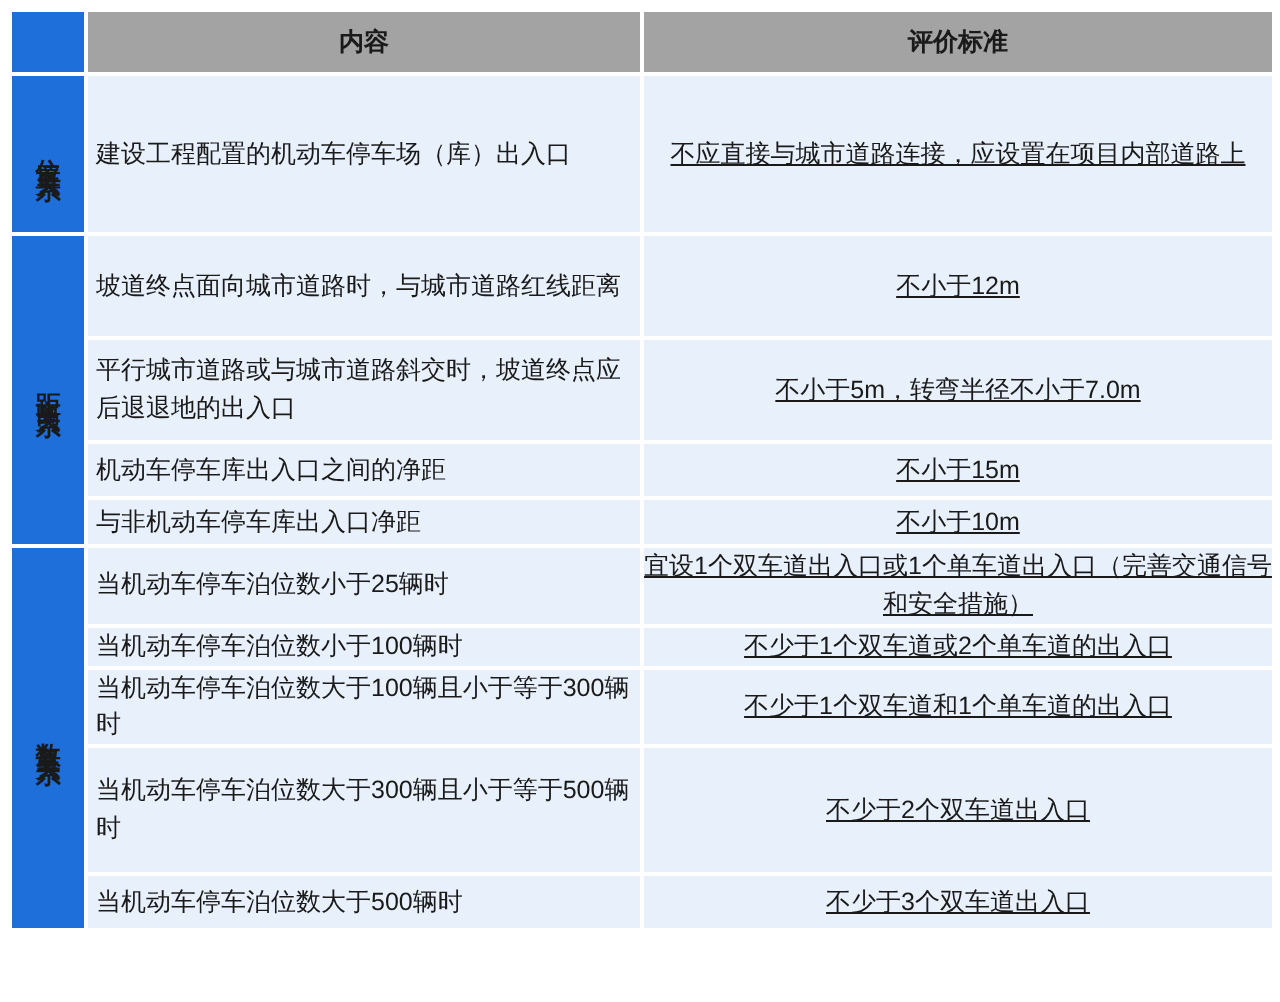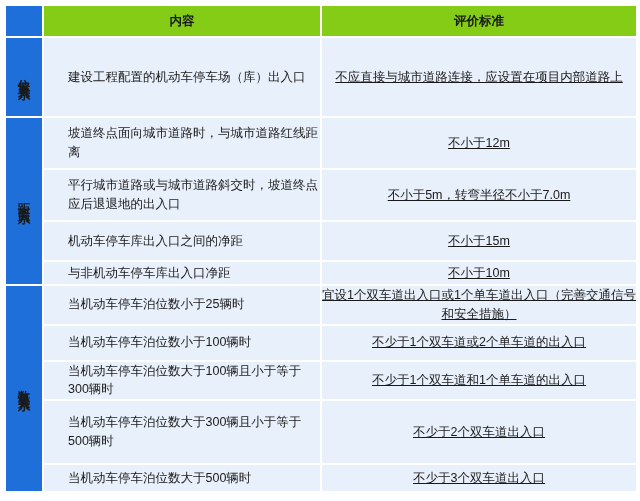--- a/index.html
+++ b/index.html
@@ -35,21 +35,21 @@
     line-height: 1.5;
     color: #1a1a1a;
   }
   
   col.c-side { width: 38px; }
   col.c-item { width: 278px; }
   col.c-crit { width: 316px; }
 
   
   .hdr {
-    background: #84cc16;
+    background: #a3a3a3;
     color: #ffffff;
     font-weight: bold;
     font-size: 14px;
     height: 30px;
   }
   .hdr-blank {
     background: #1e6fd9;
   }
   
   .side {
@@ -68,21 +68,21 @@
     letter-spacing: 3px;
   }
   
   .cell {
     background: #e8f0fb;
     padding: 7px 10px;
     box-sizing: border-box;
   }
   .cell.left {
     text-align: left;
-    padding-left: 24px;
+    padding-left: 4px;
   }
   .cell.center {
     text-align: center;
     text-decoration: underline;
   }
 </style>
 </head>
 <body>
 
 <div class="sheet">
@@ -113,37 +113,37 @@
           <span class="vtext">距离关系</span>
         </td>
         <td class="cell left" style="height:52px">坡道终点面向城市道路时，与城市道路红线距离</td>
         <td class="cell center">不小于12m</td>
       </tr>
       <tr>
         <td class="cell left" style="height:52px">平行城市道路或与城市道路斜交时，坡道终点应后退退地的出入口</td>
         <td class="cell center">不小于5m，转弯半径不小于7.0m</td>
       </tr>
       <tr>
-        <td class="cell left" style="height:40px">机动车停车库出入口之间的净距</td>
+        <td class="cell left" style="height:28px">机动车停车库出入口之间的净距</td>
         <td class="cell center">不小于15m</td>
       </tr>
       <tr>
         <td class="cell left" style="height:24px">与非机动车停车库出入口净距</td>
         <td class="cell center">不小于10m</td>
       </tr>
 
       <tr>
         <td class="side" rowspan="5">
           <span class="vtext">数量关系</span>
         </td>
         <td class="cell left" style="height:36px">当机动车停车泊位数小于25辆时</td>
         <td class="cell center">宜设1个双车道出入口或1个单车道出入口（完善交通信号和安全措施）</td>
       </tr>
       <tr>
-        <td class="cell left" style="height:36px">当机动车停车泊位数小于100辆时</td>
+        <td class="cell left" style="height:21px">当机动车停车泊位数小于100辆时</td>
         <td class="cell center">不少于1个双车道或2个单车道的出入口</td>
       </tr>
       <tr>
         <td class="cell left" style="height:38px">当机动车停车泊位数大于100辆且小于等于300辆时</td>
         <td class="cell center">不少于1个双车道和1个单车道的出入口</td>
       </tr>
       <tr>
         <td class="cell left" style="height:64px">当机动车停车泊位数大于300辆且小于等于500辆时</td>
         <td class="cell center">不少于2个双车道出入口</td>
       </tr>

